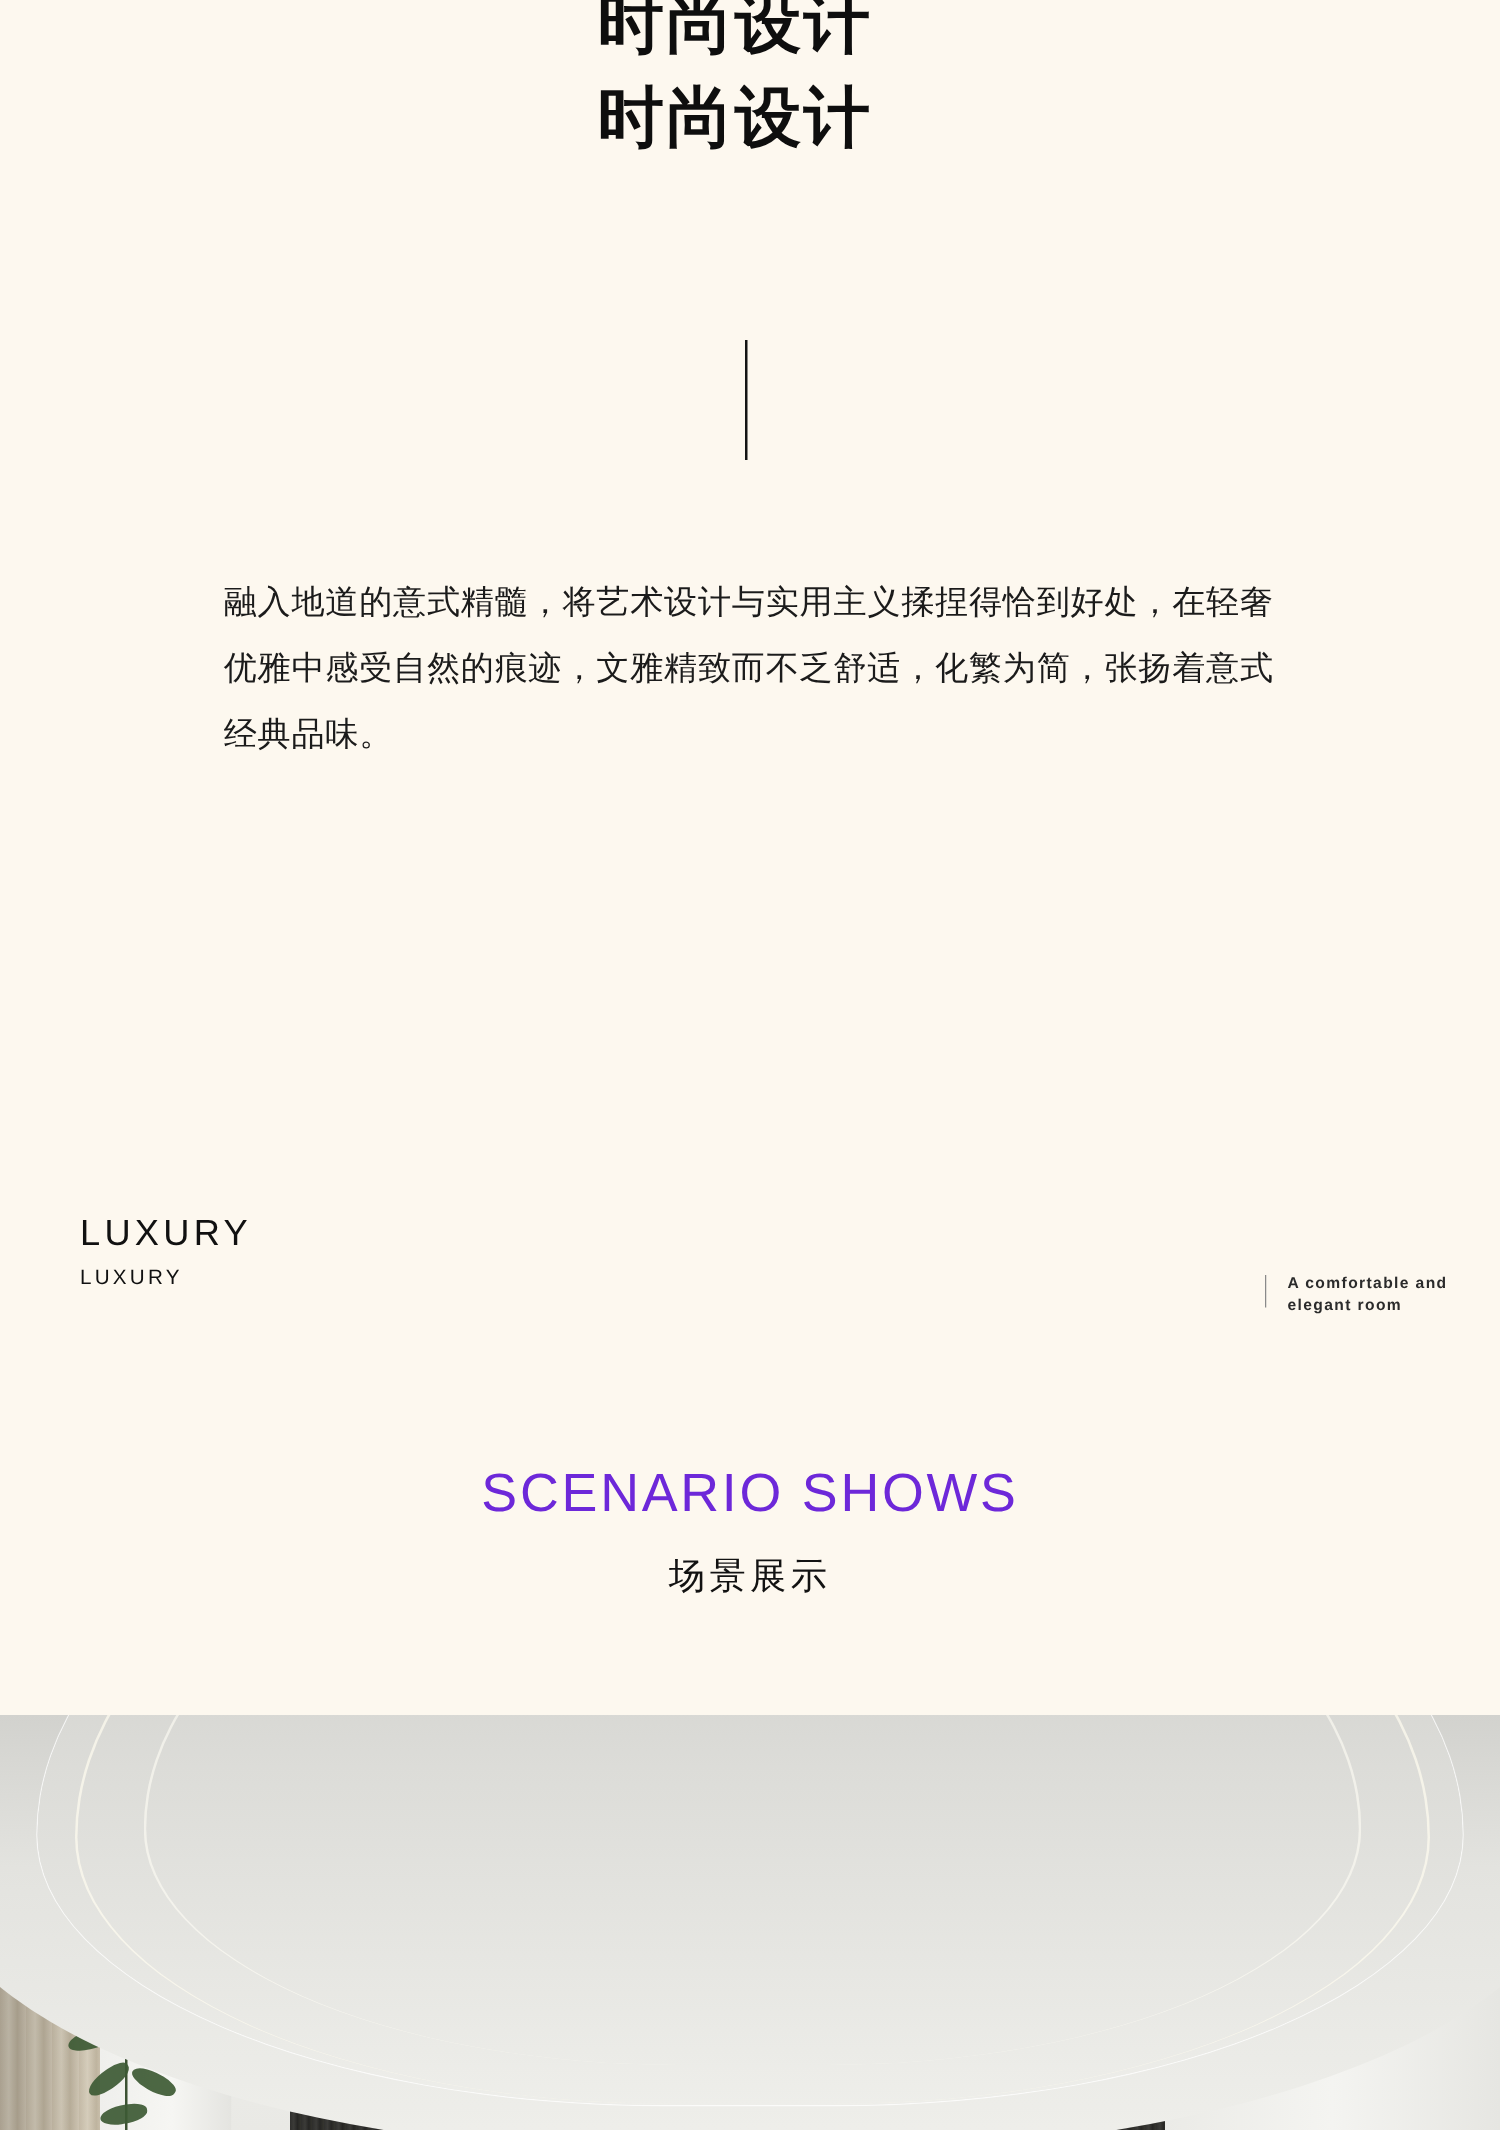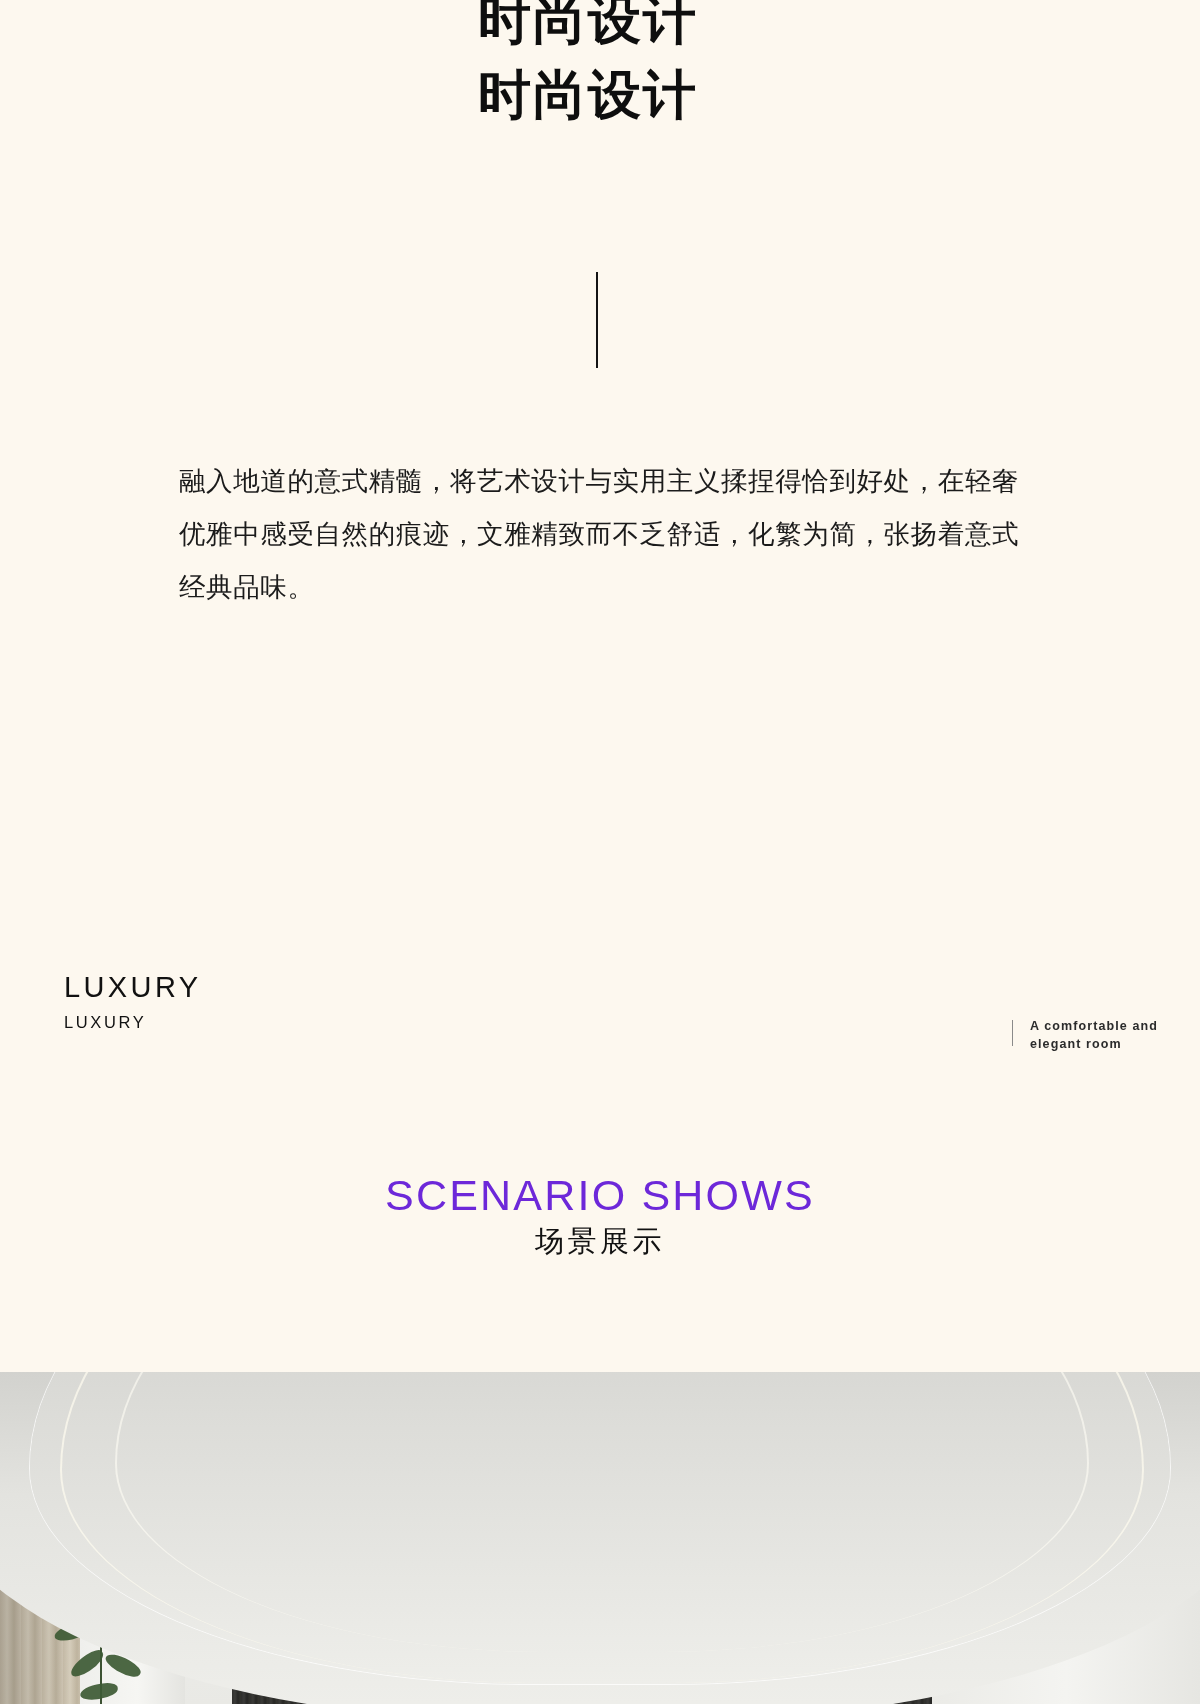--- a/index.html
+++ b/index.html
@@ -123,20 +123,21 @@
     font-size: 43px;
     letter-spacing: 2.2px;
     color: #6d28d9;
     font-family: "Liberation Sans", sans-serif;
     line-height: 1.2;
   }
   .section-title-cn {
     font-size: 29px;
     letter-spacing: 3.5px;
     color: #121212;
+    margin-top: 19px;
     font-family: "Liberation Sans", sans-serif;
   }
 
   
   .photo {
     position: absolute;
     left: 0;
     top: 1372px;
     width: 1200px;
     height: 332px;

